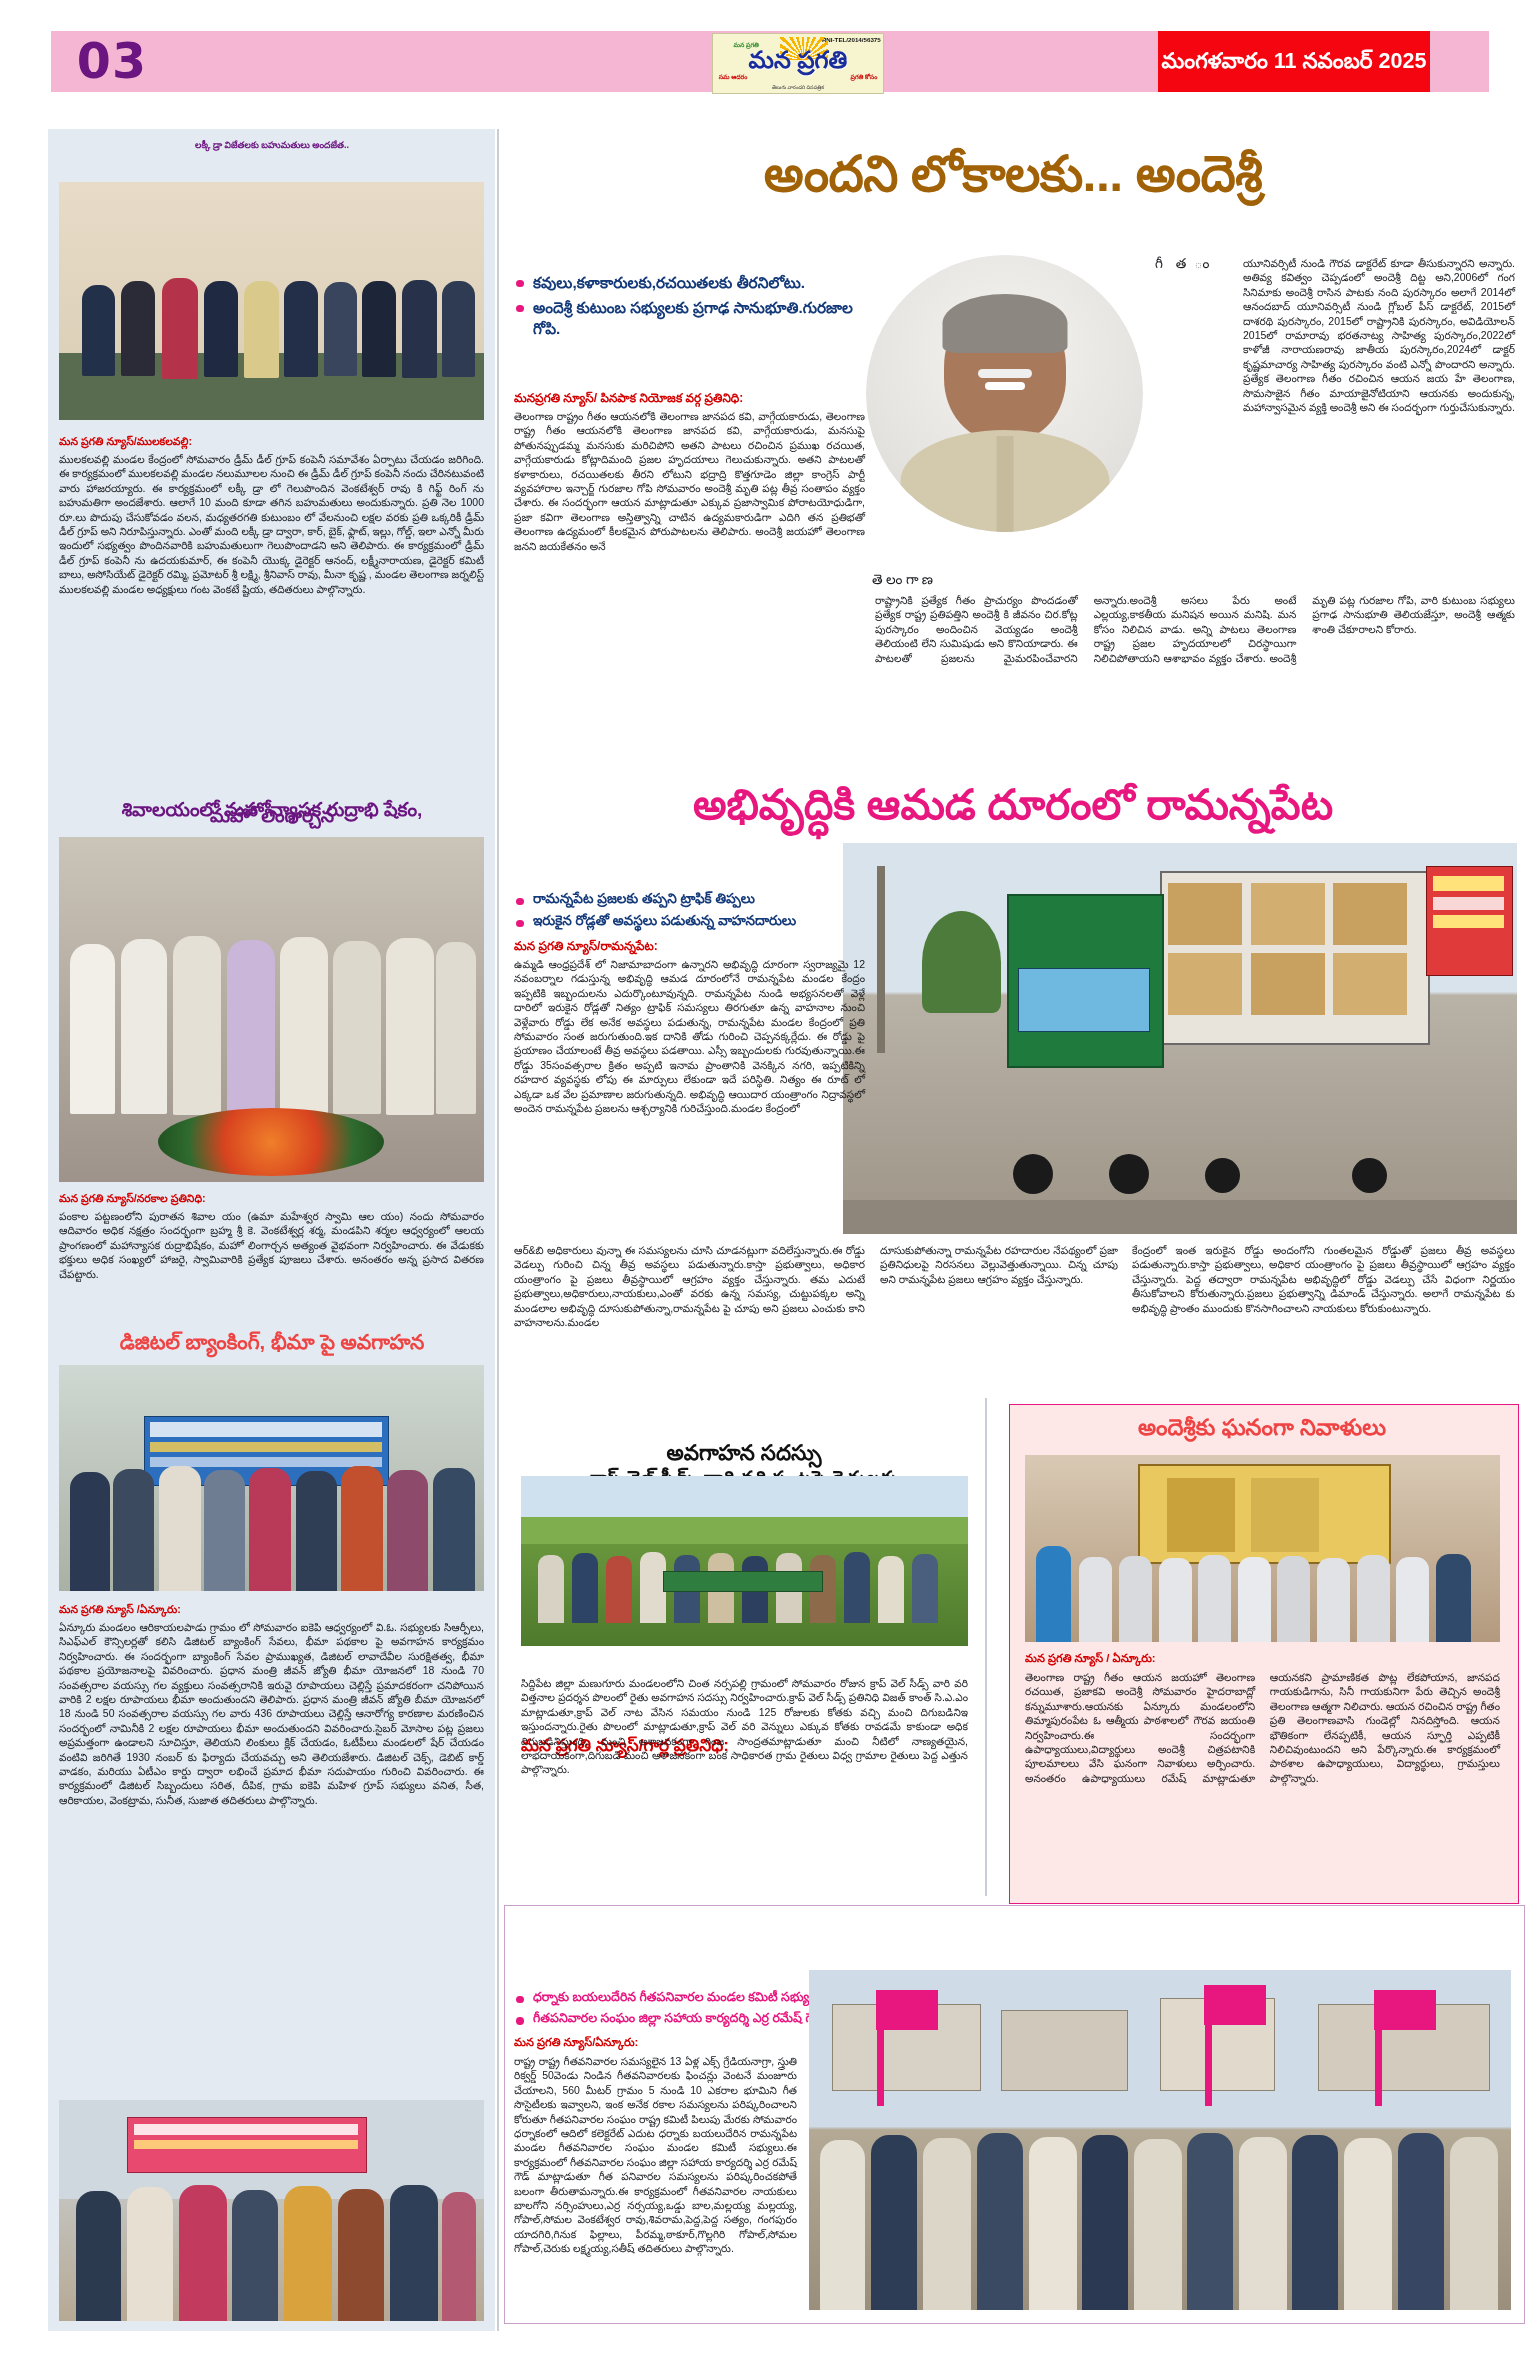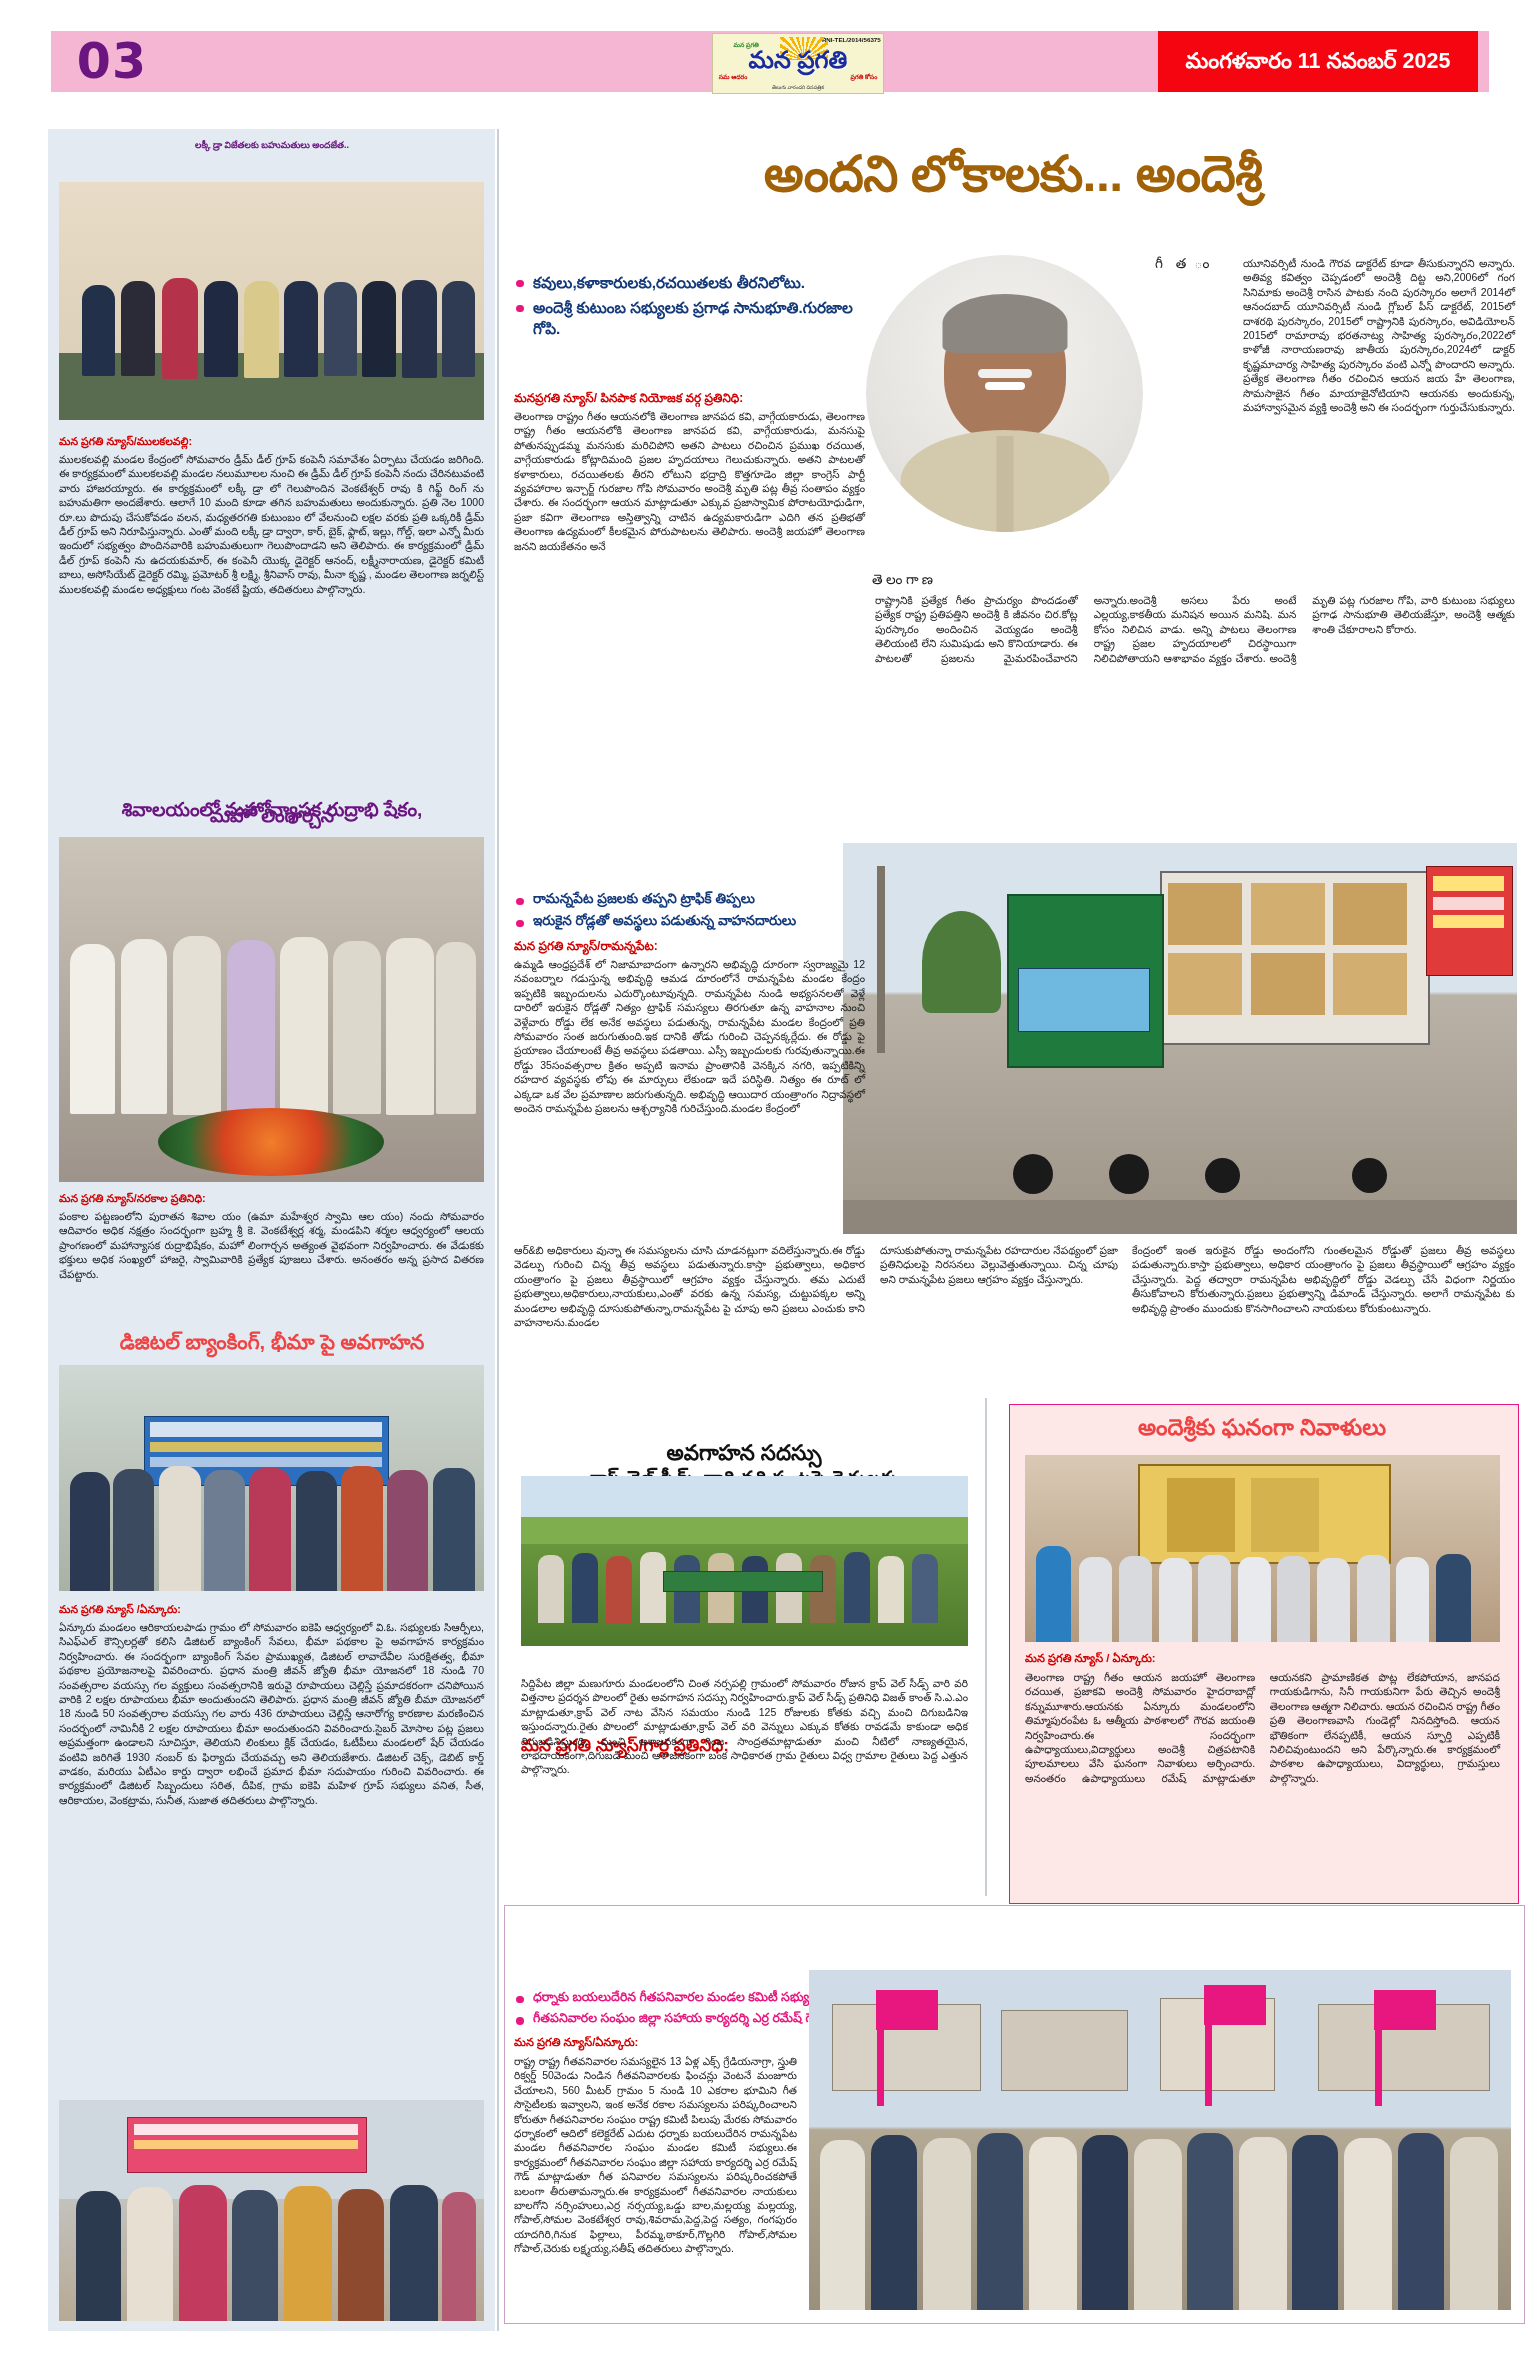--- a/index.html
+++ b/index.html
@@ -18,21 +18,21 @@
   .logo-small{position:absolute;left:20.4px;top:6.8px;font-size:6.2px;font-weight:bold;color:#2a8a2a;}
   .logo-sun{position:absolute;left:67px;top:3.4px;width:48px;height:22.6px;
     background:radial-gradient(circle at 50% 100%, #f5a800 0%, #f5a800 22%, transparent 23%),
     repeating-conic-gradient(from 200deg at 50% 100%, #f7b500 0deg 7deg, transparent 7deg 14deg);}
   .logo-main{position:absolute;left:3.4px;top:12.5px;width:163px;text-align:center;
     font-size:24px;font-weight:bold;color:#1a2d9c;line-height:25px;
     font-family:"Liberation Sans",sans-serif;text-shadow:0.6px 0.6px 0 #fff;}
   .logo-tag-l{position:absolute;left:5.7px;bottom:11.3px;font-size:6.2px;color:#c00;font-weight:bold;}
   .logo-tag-r{position:absolute;right:5.7px;bottom:11.3px;font-size:6.2px;color:#c00;font-weight:bold;}
   .logo-bottom{position:absolute;left:0;bottom:2.3px;width:100%;text-align:center;font-size:5.1px;color:#333;}
-  .datebar{position:absolute;left:1158px;top:31px;width:320px;height:61px;background:#f50510;
+  .datebar{position:absolute;left:1158px;top:31px;width:272px;height:61px;background:#f50510;
     color:#fff;font-size:21.5px;font-weight:bold;line-height:61px;text-align:center;
     font-family:"Liberation Sans",sans-serif;}
 
   
   .col-left{position:absolute;left:48px;top:129px;width:447px;height:2202px;background:#e3eaf2;}
   .vrule{position:absolute;top:129px;width:1.7px;height:2202px;background:#c9ced6;}
 
   
   .hl{font-weight:bold;text-align:center;line-height:1.12;}
   .hl-purple{color:#6b1580;}
@@ -166,20 +166,21 @@
   </div>
 
   <div style="position:absolute;left:514px;top:409px;width:351px;" class="body-t">తెలంగాణ రాష్ట్రం గీతం ఆయనలోకి తెలంగాణ జానపద కవి, వాగ్గేయకారుడు, తెలంగాణ రాష్ట్ర గీతం ఆయనలోకి తెలంగాణ జానపద కవి, వాగ్గేయకారుడు, మనసుపై పోతునప్పుడమ్మ మనసుకు మరిచిపోని అతని పాటలు రచించిన ప్రముఖ రచయిత, వాగ్గేయకారుడు కోట్లాదిమంది ప్రజల హృదయాలు గెలుచుకున్నారు. అతని పాటలతో కళాకారులు, రచయితలకు తీరని లోటుని భద్రాద్రి కొత్తగూడెం జిల్లా కాంగ్రెస్ పార్టీ వ్యవహారాల ఇన్చార్జ్ గురజాల గోపి సోమవారం అందెశ్రీ మృతి పట్ల తీవ్ర సంతాపం వ్యక్తం చేశారు. ఈ సందర్భంగా ఆయన మాట్లాడుతూ ఎక్కువ ప్రజాస్వామిక పోరాటయోధుడిగా, ప్రజా కవిగా తెలంగాణ అస్తిత్వాన్ని చాటిన ఉద్యమకారుడిగా ఎదిగి తన ప్రతిభతో తెలంగాణ ఉద్యమంలో కీలకమైన పోరుపాటలను తెలిపారు. అందెశ్రీ జయహో తెలంగాణ జనని జయకేతనం అనే</div>
 
   <div style="position:absolute;left:1155px;top:256px;width:79px;font-size:13.6px;color:#16181c;letter-spacing:4.5px;">గీ త ం</div>
   <div style="position:absolute;left:1243px;top:256px;width:272px;" class="body-t">యూనివర్సిటీ నుండి గౌరవ డాక్టరేట్ కూడా తీసుకున్నారని అన్నారు. అతివ్య కవిత్వం చెప్పడంలో అందెశ్రీ దిట్ట అని,2006లో గంగ సినిమాకు అందెశ్రీ రాసిన పాటకు నంది పురస్కారం అలాగే 2014లో ఆనందబాద్ యూనివర్సిటీ నుండి గ్లోబల్ పీస్ డాక్టరేట్, 2015లో దాశరథి పురస్కారం, 2015లో రాష్ట్రానికి పురస్కారం, అవిడియోలన్ 2015లో రామారావు భరతనాట్య సాహిత్య పురస్కారం,2022లో కాళోజీ నారాయణరావు జాతీయ పురస్కారం,2024లో డాక్టర్ కృష్ణమాచార్య సాహిత్య పురస్కారం వంటి ఎన్నో పొందారని అన్నారు. ప్రత్యేక తెలంగాణ గీతం రచించిన ఆయన జయ హే తెలంగాణ, సొమసాజైన గీతం మాయాజైనోటియాని ఆయనకు అందుకున్న, మహాన్వాసమైన వ్యక్తి అందెశ్రీ అని ఈ సందర్భంగా గుర్తుచేసుకున్నారు.</div>
 
   <div style="position:absolute;left:872px;top:572px;width:108px;font-size:13.6px;color:#16181c;letter-spacing:3.4px;">తెలంగాణ</div>
   <div style="position:absolute;left:875px;top:593px;width:640px;column-count:3;column-gap:16px;" class="body-t">రాష్ట్రానికి ప్రత్యేక గీతం ప్రాచుర్యం పొందడంతో ప్రత్యేక రాష్ట్ర ప్రతిపత్తిని అందెశ్రీ కి జీవనం చిర.కోట్ల పురస్కారం అందించిన వెయ్యడం అందెశ్రీ తెలియంటి లేని సుమిషుడు అని కొనియాడారు. ఈ పాటలతో ప్రజలను మైమరపించేవారని అన్నారు.అందెశ్రీ అసలు పేరు అంటే ఎల్లయ్య,కాకతీయ మనిషన అయిన మనిషి. మన కోసం నిలిచిన వాడు. అన్ని పాటలు తెలంగాణ రాష్ట్ర ప్రజల హృదయాలలో చిరస్థాయిగా నిలిచిపోతాయని ఆశాభావం వ్యక్తం చేశారు. అందెశ్రీ మృతి పట్ల గురజాల గోపి, వారి కుటుంబ సభ్యులు ప్రగాఢ సానుభూతి తెలియజేస్తూ, అందెశ్రీ ఆత్మకు శాంతి చేకూరాలని కోరారు.</div>
 
+  <div style="position:absolute;left:509px;top:781px;width:1008px;font-size:42px;" class="hl hl-pink">అభివృద్ధికి ఆమడ దూరంలో రామన్నపేట</div>
 
   <ul class="bullets" style="position:absolute;left:514px;top:890px;width:351px;font-size:13.6px;">
     <li style="font-size:13.6px;line-height:18.7px;">రామన్నపేట ప్రజలకు తప్పని ట్రాఫిక్ తిప్పలు</li>
     <li style="font-size:13.6px;line-height:18.7px;">ఇరుకైన రోడ్లతో అవస్థలు పడుతున్న వాహనదారులు</li>
   </ul>
 
   <div class="photo" style="left:843px;top:843px;width:674px;height:391px;position:absolute;">
     <div class="ph-im" style="background:linear-gradient(#d9e3ec 0%,#d9e3ec 38%,#b9b2a6 39%,#9e9488 100%);"></div>
     <div style="position:absolute;left:317px;top:28px;width:266px;height:170px;background:#e8e4dc;border:2.3px solid #6a6a6a;"></div>
     <div style="position:absolute;left:325px;top:40px;width:74px;height:62px;background:#c8a060;"></div>

